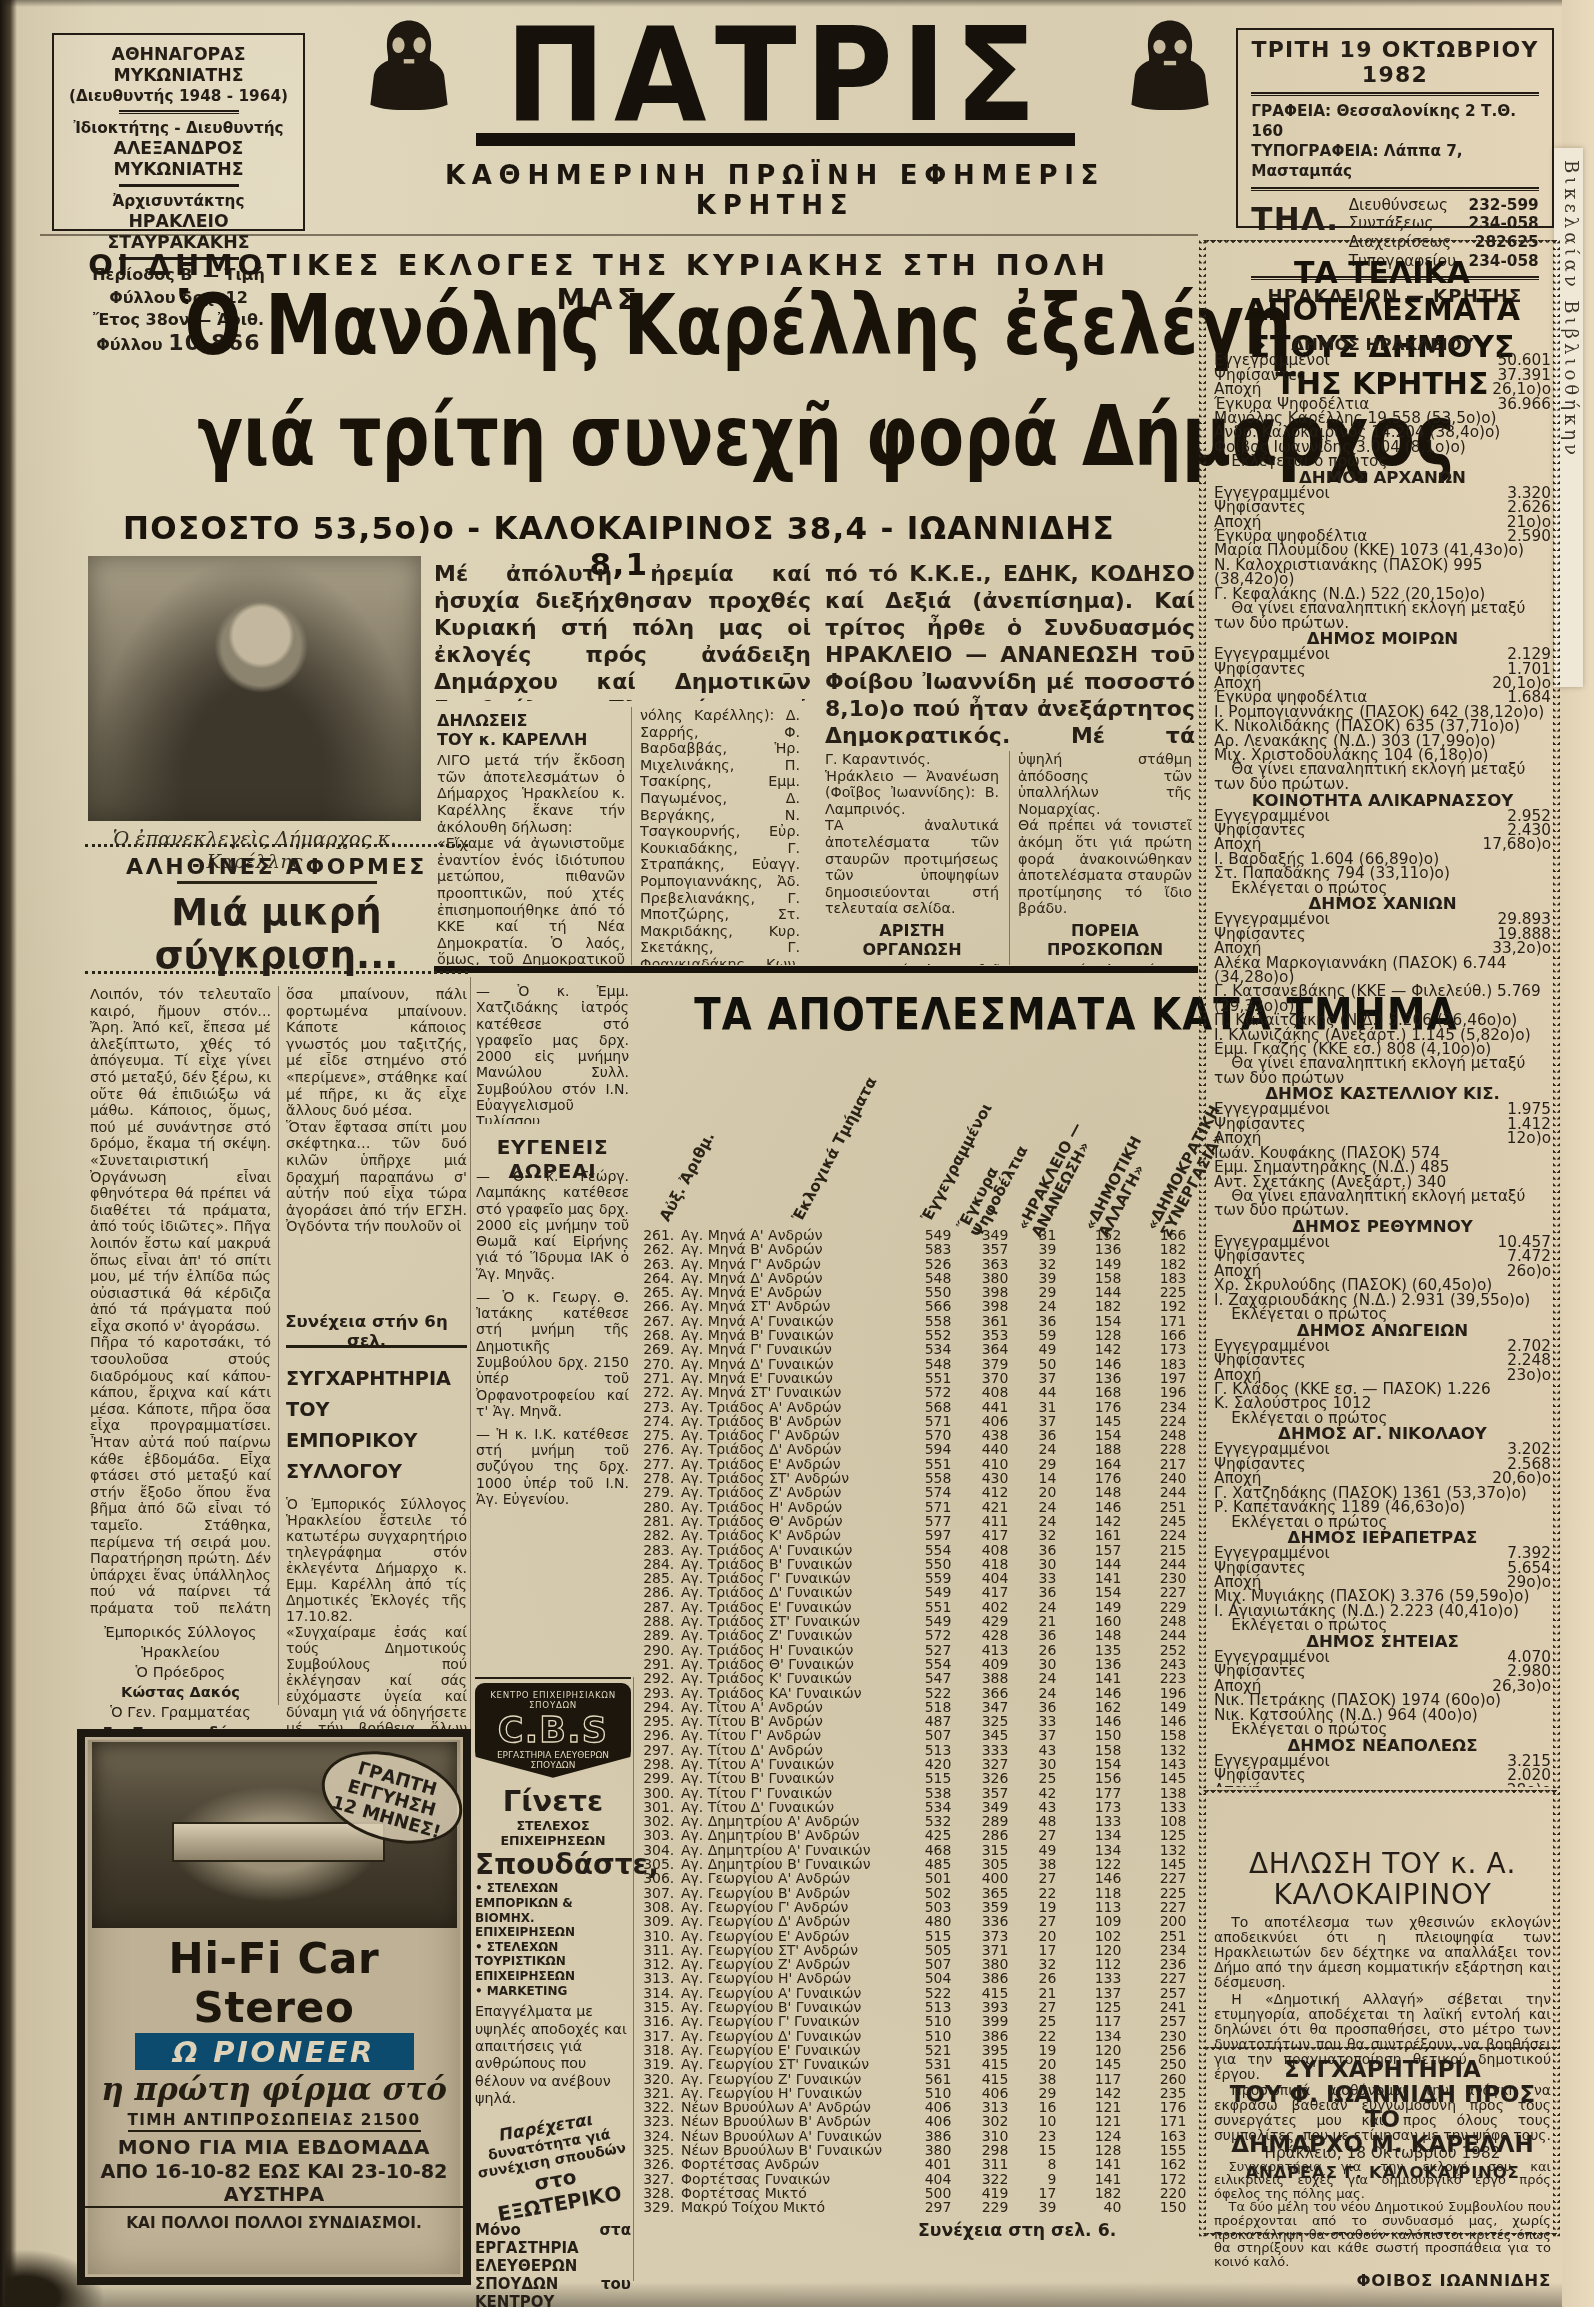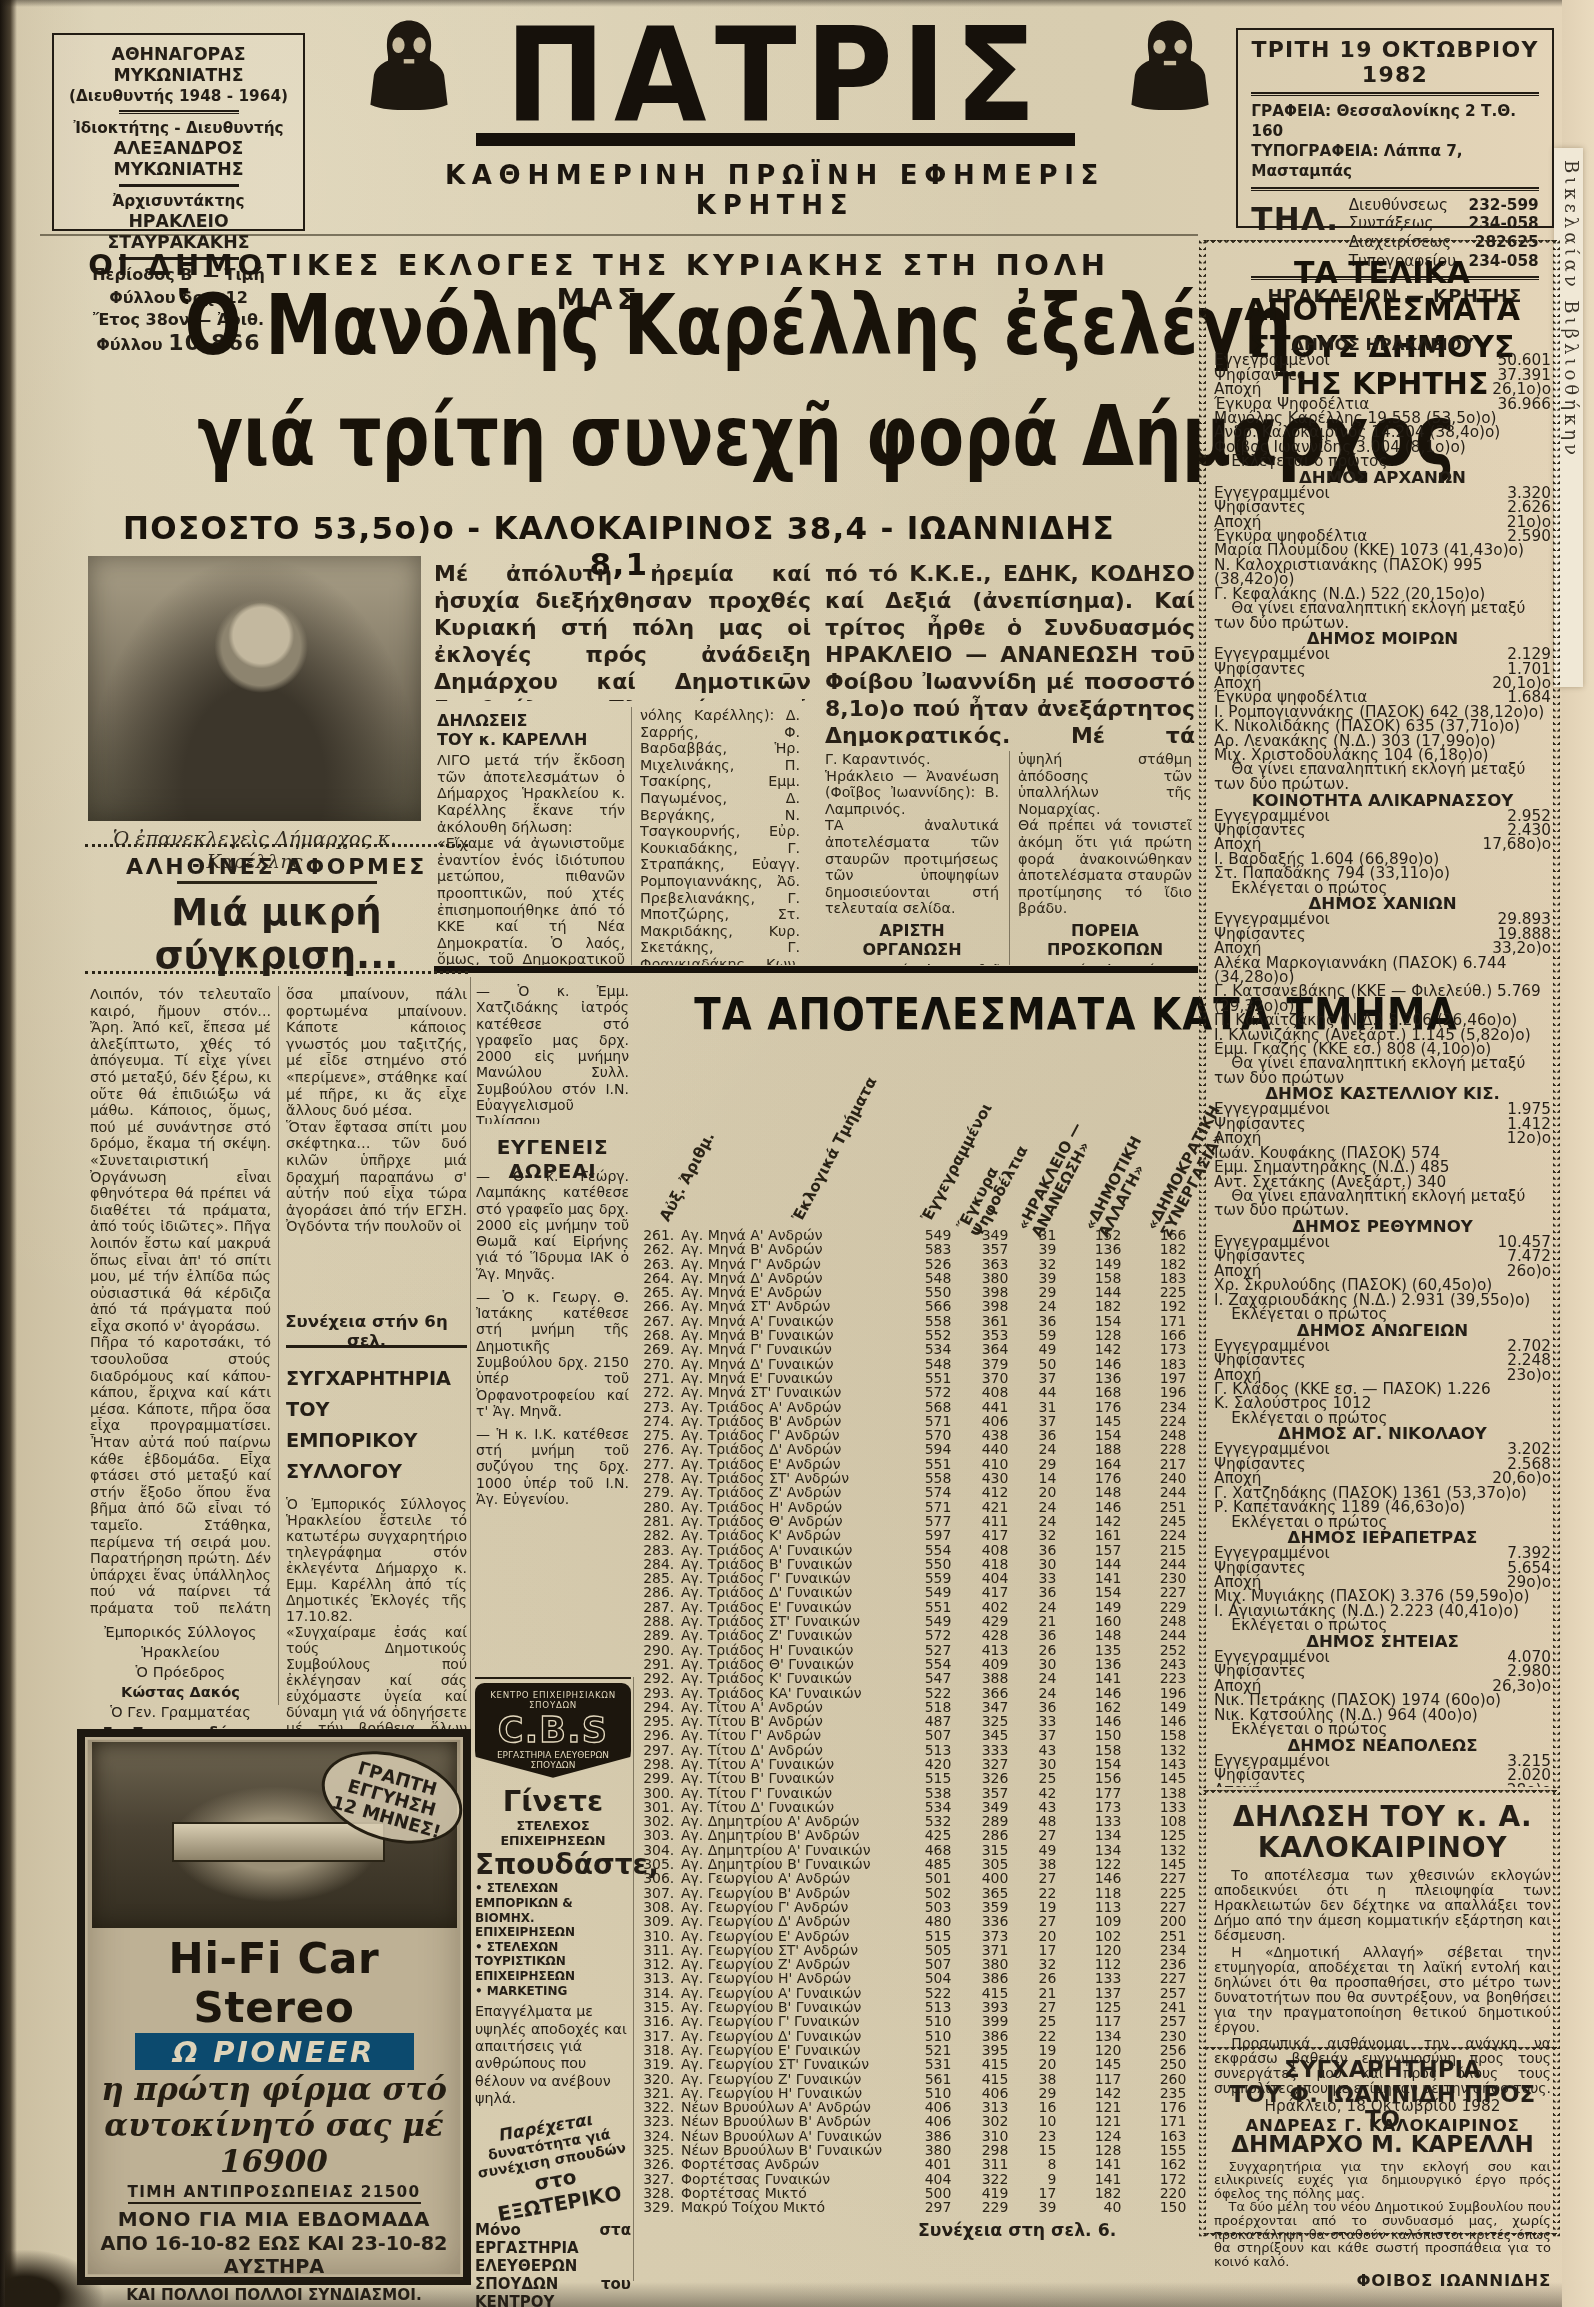--- a/index.html
+++ b/index.html
@@ -95,21 +95,21 @@
       linear-gradient(225deg,#2c2517 25%,transparent 25%) -3.3px 0/6.7px 6.7px;}
   .zzv{background:
       linear-gradient(45deg,#2c2517 25%,transparent 25%) 0 -3.3px/6.7px 6.7px,
       linear-gradient(-45deg,#2c2517 25%,transparent 25%) 0 -3.3px/6.7px 6.7px;}
   .rc-title{left:1215px;top:254px;width:334px;font-size:30px;line-height:37px;font-weight:900;color:#171209;}
   .muni-wrap{left:1214px;top:336px;width:337px;height:1451px;}
   .muni-h{text-align:center;font-weight:900;font-size:16.6px;line-height:16px;padding-top:1.3px;}
   .muni .stat{display:flex;justify-content:space-between;font-size:15.3px;line-height:14.4px;}
   .muni .cand{font-size:15.3px;line-height:14.4px;}
   .muni .note{font-size:15.3px;line-height:14.4px;text-indent:17.3px;}
-  .decl-title{font-size:28px;line-height:31px;font-weight:700;letter-spacing:0.7px;}
+  .decl-title{font-size:28px;line-height:31px;font-weight:400;letter-spacing:0.7px;margin-top:47px;}
   .decl-body{font-size:14px;line-height:15px;}
   .decl-body p{margin:0 0 1.3px;text-indent:17.3px;}
   .congrat-title{font-size:23px;line-height:25px;font-weight:900;}
   .congrat-body{font-size:13px;line-height:13.6px;}
   .congrat-body p{margin:0;text-indent:14.6px;}
 
   
   .aformes{left:85px;top:844px;width:383px;height:130px;border-top:3.3px dotted #2b2517;border-bottom:3.3px dotted #2b2517;padding-top:6.7px;}
   .aformes-h{font-size:22px;font-weight:900;letter-spacing:2.7px;}
   .aformes-bar{width:200px;height:2.7px;background:#2b2517;margin:2.7px auto 6.7px;}
@@ -1228,21 +1228,20 @@
     <div class="p-photo">
         <div class="p-radio"></div>
       </div>
     <div class="stamp pre">ΓΡΑΠΤΗ
 ΕΓΓΥΗΣΗ
 12 ΜΗΝΕΣ!</div>
     <div class="c" style="margin-top:197px;">
       <div class="p-title">Hi-Fi Car Stereo</div>
       <div class="p-bar"><span>Ω</span> <span>PIONEER</span></div>
       <div class="p-script">η πρώτη φίρμα στό</div>
-      <div class="p-script">αυτοκίνητό σας μέ 16900</div>
       <div style="margin-top:4px;"><span class="p-line-sm">ΤΙΜΗ ΑΝΤΙΠΡΟΣΩΠΕΙΑΣ 21500</span></div>
       <div class="p-line-md" style="margin-top:2.7px;">ΜΟΝΟ ΓΙΑ ΜΙΑ ΕΒΔΟΜΑΔΑ</div>
       <div style="margin-top:1.3px;"><span class="p-line-md2">ΑΠΟ 16-10-82 ΕΩΣ ΚΑΙ 23-10-82 ΑΥΣΤΗΡΑ</span></div>
       <div class="p-combos" style="margin-top:5.3px;">ΚΑΙ ΠΟΛΛΟΙ ΠΟΛΛΟΙ ΣΥΝΔΙΑΣΜΟΙ.</div>
     </div>
 
   </div>
 
   <div class="abs cbs c">
     <div class="cbs-shield">

